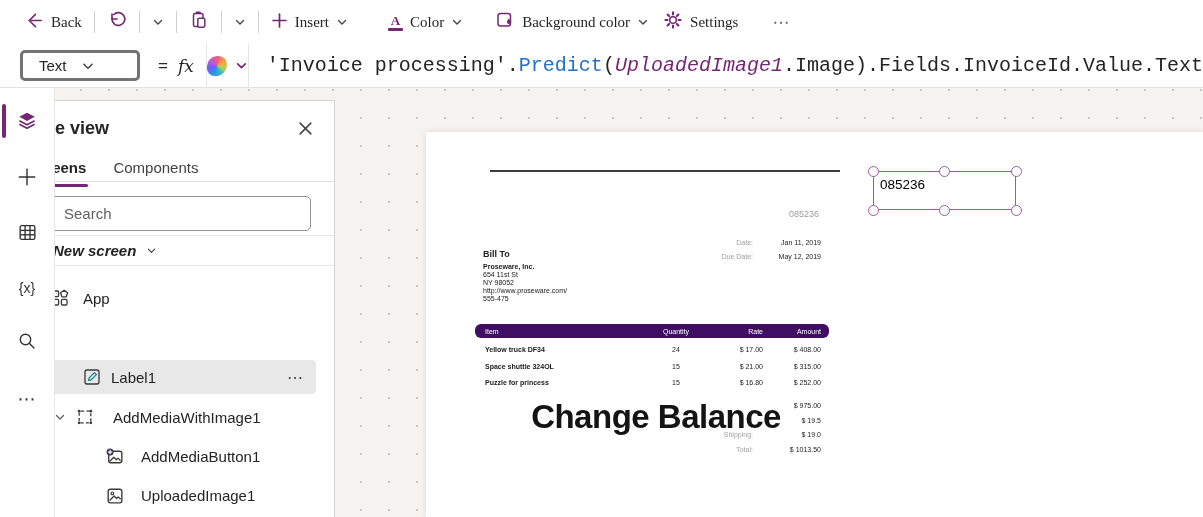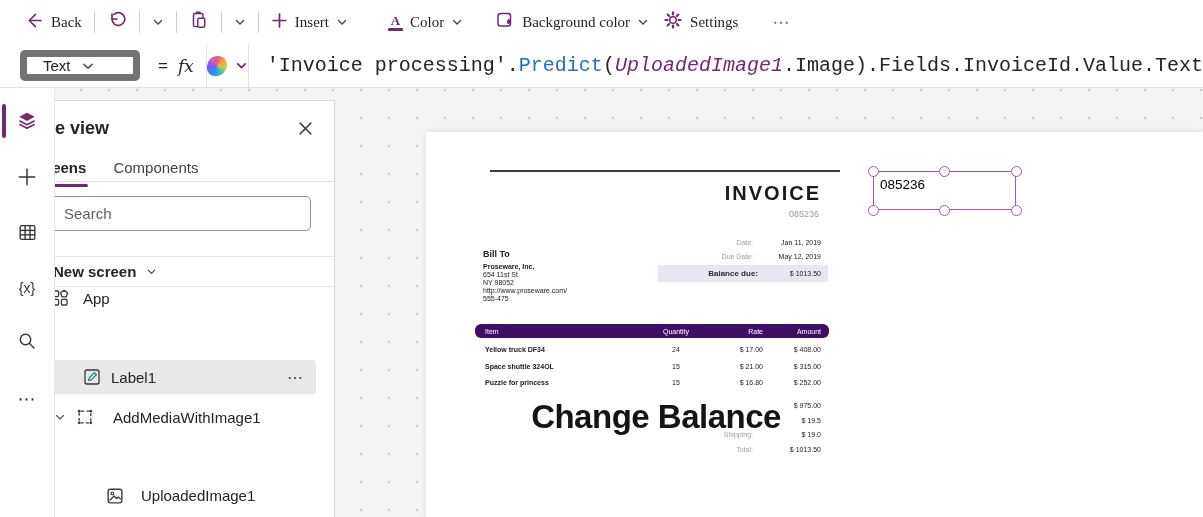--- a/index.html
+++ b/index.html
@@ -16,21 +16,21 @@
   .chev { display:inline-flex; }
   .ml40 { margin-left:40px; } .ml32 { margin-left:32px; } .ml14 { margin-left:14px;text-align:center; } .ml34 { margin-left:34px; }
   .more-dots { font-size:17px; color:#616161; letter-spacing:1px; }
   .color-ic { display:flex; flex-direction:column; align-items:center; line-height:1; }
   .color-ic .a { font-size:13px; font-weight:bold; color:#742774; }
   .color-ic .bar { width:15px; height:3px; background:#742774; border-radius:1px; margin-top:1px; }
 
   
   .fxbar { position:absolute; top:44px; left:0; width:100%; height:44px; background:#fff;
     border-bottom:1px solid #e3e1df; display:flex; align-items:center; }
-  .prop-dd { margin-left:20px; width:260px; height:31px; border:7px solid #737373; border-radius:5px;
+  .prop-dd { margin-left:20px; width:260px; height:31px; border:3px solid #737373; border-radius:5px;
     display:flex; align-items:center; padding:0 14px 0 16px; font-size:15px; background:#fff; }
   .prop-dd span { flex:1; }
   .eq { margin-left:18px; font-size:17px; }
   .fx { margin-left:10px; font-size:17px; font-style:italic; font-family:"DejaVu Serif", serif; }
   .copilot-btn { margin-left:12px; height:44px; width:80px; border-left:1px solid #e6e4e2;
     border-right:1px solid #e6e4e2; display:flex; align-items:center; justify-content:center; gap:8px; }
   .copilot-logo { width:20px; height:20px; border-radius:55% 45% 60% 40%;
     background:conic-gradient(from 210deg,#2a8ff0,#7a5af8,#c45ac8,#e85d7c,#f8a23b,#b3d44e,#35b5c1,#2a8ff0); }
   .formula { margin-left:18px; font-family:"Liberation Mono","DejaVu Sans Mono",monospace;
     font-size:20px; white-space:nowrap; }
@@ -61,23 +61,23 @@
     display:flex; padding-left:27px; gap:27px; }
   .tp-tab { font-size:15px; position:relative; cursor:pointer; color:#424242; }
   .tp-tab.active { font-weight:700; color:#242424; }
   .tp-tab.active::after { content:""; position:absolute; left:-2px; right:-2px; bottom:-6px;
     height:3px; background:#742774; border-radius:2px; }
   .tp-search { position:absolute; top:95px; left:26px; width:284px; height:35px;
     border:1px solid #919191; border-radius:5px; display:flex; align-items:center; padding-left:12px; gap:8px; }
   .tp-search input { border:none; outline:none; font-size:15px; color:#242424; width:200px;
     font-family:"Liberation Sans",sans-serif; background:transparent; }
   .tp-search input::placeholder { color:#616161; }
-  .newscreen-row { position:absolute; top:155px; left:0; right:0; height:31px;
+  .newscreen-row { position:absolute; top:134px; left:0; right:0; height:31px;
     border-top:1px solid #e8e6e4; border-bottom:1px solid #e8e6e4; display:flex; align-items:center;
-    padding-left:27px; gap:10px; cursor:pointer; }
+    padding-left:27px; gap:10px; cursor:pointer;font-style:italic; }
   .newscreen-row .lbl { font-size:15px; font-weight:600; }
   .tree-row { position:absolute; left:0; right:0; height:36px; display:flex; align-items:center; cursor:pointer; }
   .tree-row .lbl { font-size:15px; }
   .row-chev { position:absolute; display:flex; }
   .row-icon { position:absolute; display:flex; }
   .sel-bg { position:absolute; left:20px; right:18px; top:1px; bottom:1px; background:#e9e8e8; border-radius:4px; }
   .row-ellipsis { position:absolute; right:30px; font-size:16px; color:#424242; letter-spacing:1px; }
   .abs { position:absolute; }
 
   
@@ -249,38 +249,33 @@
   </div>
 
   <div class="workspace">
 
     <div class="canvas-area">
 
       <div class="screen">
         <div class="inv-rule"></div>
 
 
-        <div class="inv-title">INVOICE</div>
         <div class="inv-num">085236</div>
 
         <div class="meta">
           <div class="meta-row">
             <span class="l">Date:</span>
             <span class="v">Jan 11, 2019</span>
           </div>
           <div class="meta-row">
             <span class="l">Due Date:</span>
             <span class="v">May 12, 2019</span>
           </div>
         </div>
 
-        <div class="balance">
-          <span class="l">Balance due:</span>
-          <span class="v">$ 1013.50</span>
-        </div>
 
         <div class="addr" style="left:57px; top:117px;">
           <div class="h">Bill To</div>
           <div class="ln b">Proseware, Inc.</div>
           <div class="ln">654 11st St</div>
           <div class="ln">NY 98052</div>
           <div class="ln">http://www.proseware.com/</div>
           <div class="ln">555-475</div>
         </div>
 
@@ -455,20 +450,31 @@
               <rect x="4.2" y="4.2" width="11.6" height="11.6" rx="2" stroke="#3b3a39" stroke-width="1.3" stroke-dasharray="3 2.2"></rect>
               <circle cx="4.2" cy="4.2" r="1.4" fill="#3b3a39"></circle>
               <circle cx="15.8" cy="4.2" r="1.4" fill="#3b3a39"></circle>
               <circle cx="4.2" cy="15.8" r="1.4" fill="#3b3a39"></circle>
               <circle cx="15.8" cy="15.8" r="1.4" fill="#3b3a39"></circle>
             </svg>
           </span>
         <span class="lbl abs" style="left:112px;">AddMediaWithImage1</span>
       </div>
 
+      <div class="tree-row" style="top:337px;">
+        <span class="row-icon" style="left:103px;">
+            <svg width="21" height="21" viewBox="0 0 20 20" fill="none">
+              <rect x="4.5" y="5" width="12.5" height="11" rx="2" stroke="#3b3a39" stroke-width="1.3"></rect>
+              <path d="M5.5 14.5 L9.3 10.7 L11.7 13.1 L13.3 11.5 L15.8 14" stroke="#3b3a39" stroke-width="1.2" stroke-linejoin="round"></path>
+              <circle cx="5.8" cy="5.8" r="3.4" fill="#463a52"></circle>
+              <path d="M5.8 4.2 V7.4 M4.2 5.8 H7.4" stroke="#fff" stroke-width="1.1" stroke-linecap="round"></path>
+            </svg>
+          </span>
+        <span class="lbl abs" style="left:140px;">AddMediaButton1</span>
+      </div>
 
       <div class="tree-row" style="top:376px;">
         <span class="row-icon" style="left:103px;">
             <svg width="21" height="21" viewBox="0 0 20 20" fill="none" stroke="#3b3a39">
               <rect x="4" y="4" width="13" height="13" rx="2" stroke-width="1.3"></rect>
               <circle cx="8" cy="8" r="1.3" stroke-width="1.1"></circle>
               <path d="M5.3 14.8 L9.6 10.5 L12 12.9 L13.6 11.3 L15.9 13.6" stroke-width="1.2" stroke-linejoin="round"></path>
             </svg>
           </span>
         <span class="lbl abs" style="left:140px;">UploadedImage1</span>

